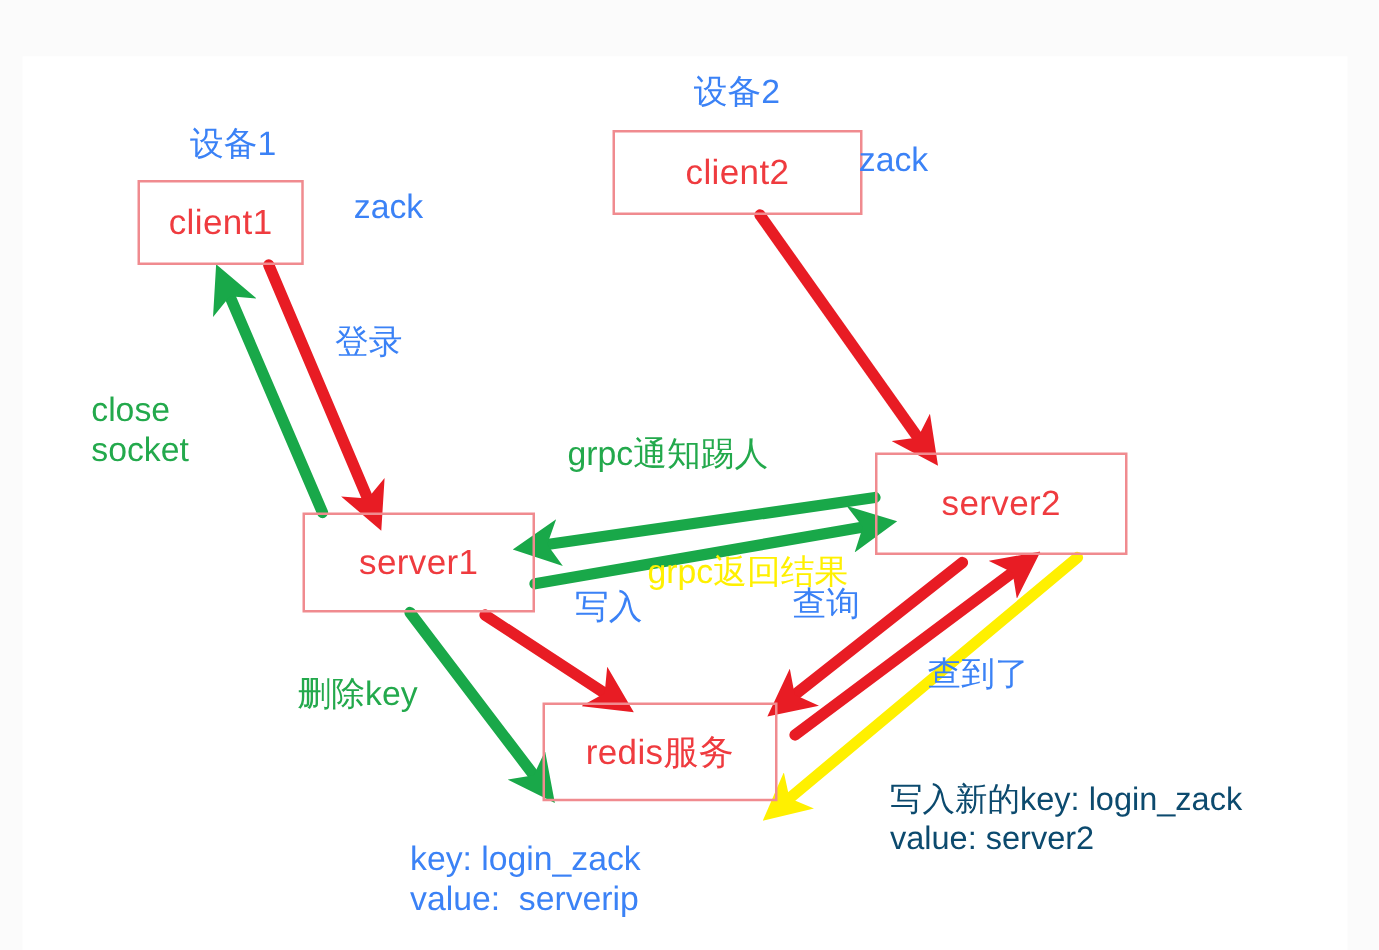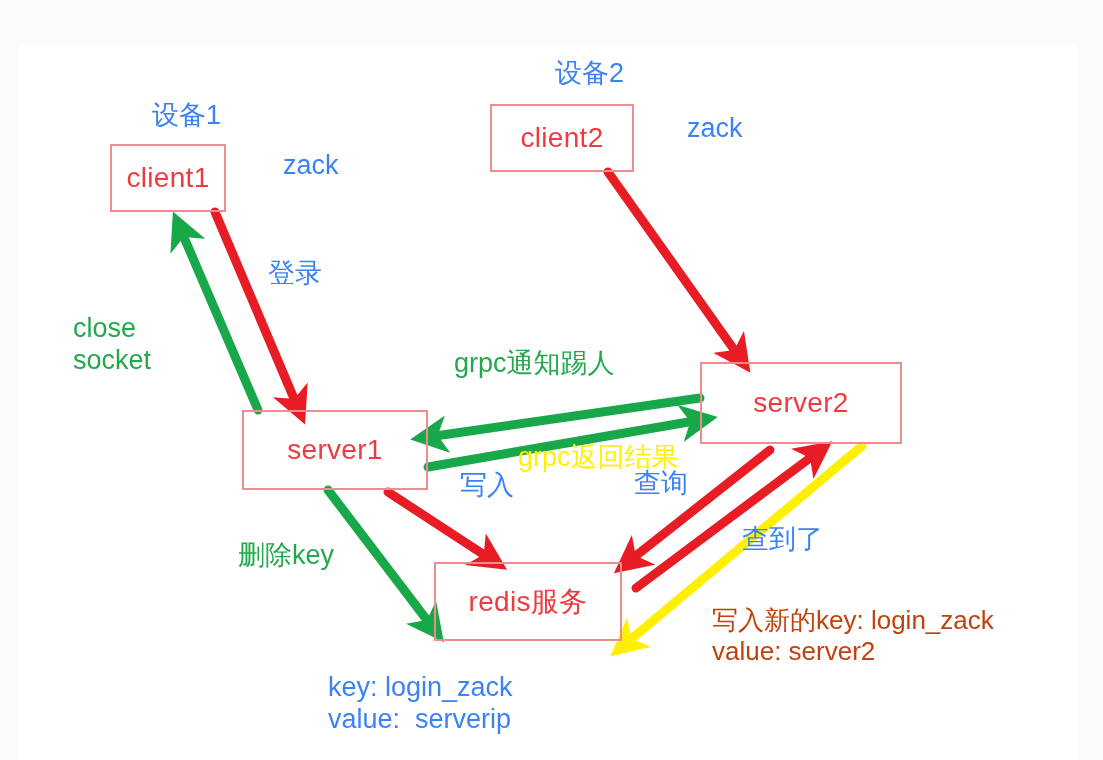--- a/index.html
+++ b/index.html
@@ -55,21 +55,21 @@
   }
   .lbl {
     position: absolute;
     white-space: pre;
     line-height: 1.18;
     font-size: 27px;
   }
   .lbl.red    { color: #3b82f6; }
   .lbl.green  { color: #23a94c; }
   .lbl.yellow { color: #fff000; }
-  .lbl.blue   { color: #c2410c; }
+  .lbl.blue   { color: #0c4a6e; margin-top: 19px; }
   .lbl.small  { font-size: 26px; }
 </style>
 </head>
 <body>
 
 <div id="canvas">
   <div id="paper"></div>
 
   <svg id="arrows" viewBox="0 0 1103 760" xmlns="http://www.w3.org/2000/svg">
     <defs>
@@ -98,25 +98,25 @@
 
     <line x1="328" y1="490" x2="433" y2="628" stroke="#19a849" stroke-width="9" stroke-linecap="round" marker-end="url(#ah-green)"></line>
 
     <line x1="770" y1="450" x2="628" y2="562" stroke="#e81c24" stroke-width="9" stroke-linecap="round" marker-end="url(#ah-red)"></line>
 
     <line x1="636" y1="588" x2="818" y2="452" stroke="#e81c24" stroke-width="9" stroke-linecap="round" marker-end="url(#ah-red)"></line>
 
     <line x1="862" y1="446" x2="624" y2="645" stroke="#fff000" stroke-width="9" stroke-linecap="round" marker-end="url(#ah-yellow)"></line>
   </svg>
 
-  <div class="node" style="left:110px; top:144px; width:116px; height:68px;">
+  <div class="node" style="left:110px; top:144px; width:133px; height:68px;">
     <span>client1</span>
   </div>
 
-  <div class="node" style="left:490px; top:104px; width:144px; height:68px;">
+  <div class="node" style="left:490px; top:104px; width:200px; height:68px;">
     <span>client2</span>
   </div>
 
   <div class="node" style="left:242px; top:410px; width:186px; height:80px;">
     <span>server1</span>
   </div>
 
   <div class="node" style="left:700px; top:362px; width:202px; height:82px;">
     <span>server2</span>
   </div>

